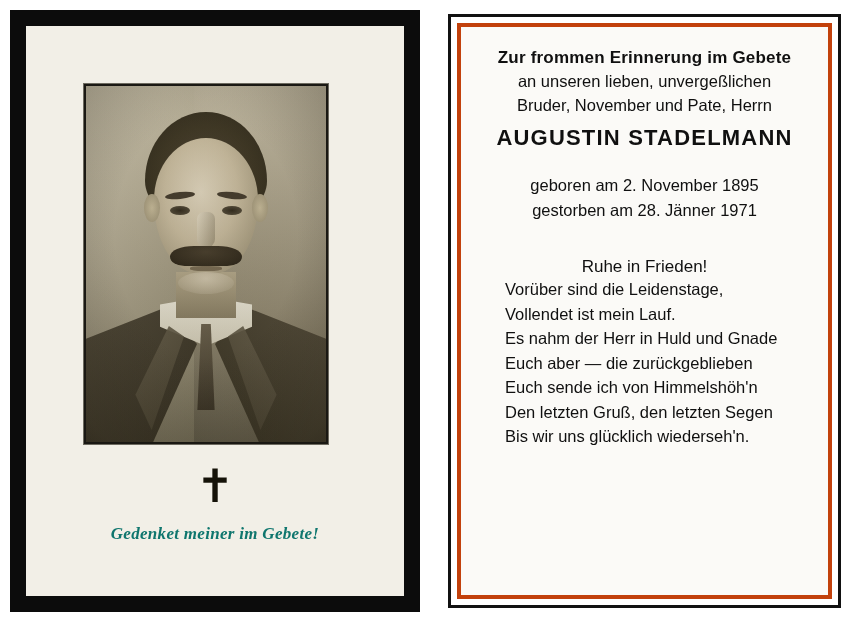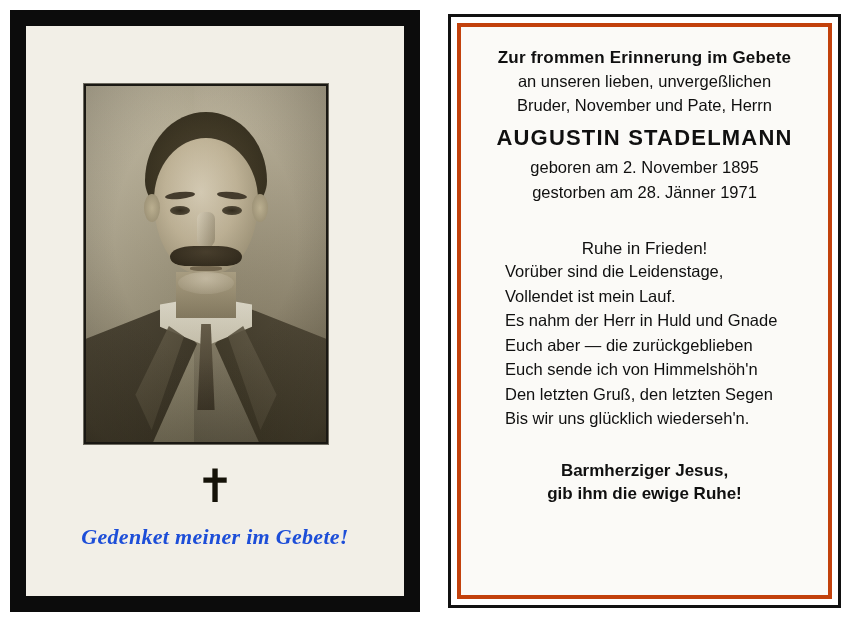--- a/index.html
+++ b/index.html
@@ -194,23 +194,23 @@
     font-family: "Liberation Serif", serif;
   }
   .left-caption {
     position: absolute;
     left: 0; right: 0;
     top: 498px;
     text-align: center;
     font-family: "Liberation Serif", serif;
     font-weight: bold;
     font-style: italic;
-    font-size: 22px;
+    font-size: 17px;
     letter-spacing: .3px;
-    color: #1d4ed8;
+    color: #0f766e;
   }
 
   
   .card-right {
     position: absolute;
     left: 448px;
     top: 14px;
     width: 393px;
     height: 594px;
     background: #ffffff;
@@ -237,21 +237,21 @@
     font-size: 16.5px;
     line-height: 24px;
   }
   .name {
     margin-top: 8px;
     font-weight: bold;
     font-size: 22px;
     letter-spacing: 1.2px;
   }
   .dates {
-    margin-top: 4px;
+    margin-top: 22px;
     font-size: 16.5px;
     line-height: 25px;
   }
   .rip {
     margin-top: 34px;
     font-size: 17px;
   }
   .verse {
     font-size: 16.5px;
     line-height: 24.5px;
@@ -325,21 +325,17 @@
       <div class="verse">
         <div>Vorüber sind die Leidenstage,</div>
         <div>Vollendet ist mein Lauf.</div>
         <div>Es nahm der Herr in Huld und Gnade</div>
         <div>Euch aber — die zurückgeblieben</div>
         <div>Euch sende ich von Himmelshöh'n</div>
         <div>Den letzten Gruß, den letzten Segen</div>
         <div>Bis wir uns glücklich wiederseh'n.</div>
       </div>
 
-      <div class="closing">
-        <div>Barmherziger Jesus,</div>
-        <div>gib ihm die ewige Ruhe!</div>
-      </div>
 
     </div>
   </div>
 
 </div>
 
 </body></html>

